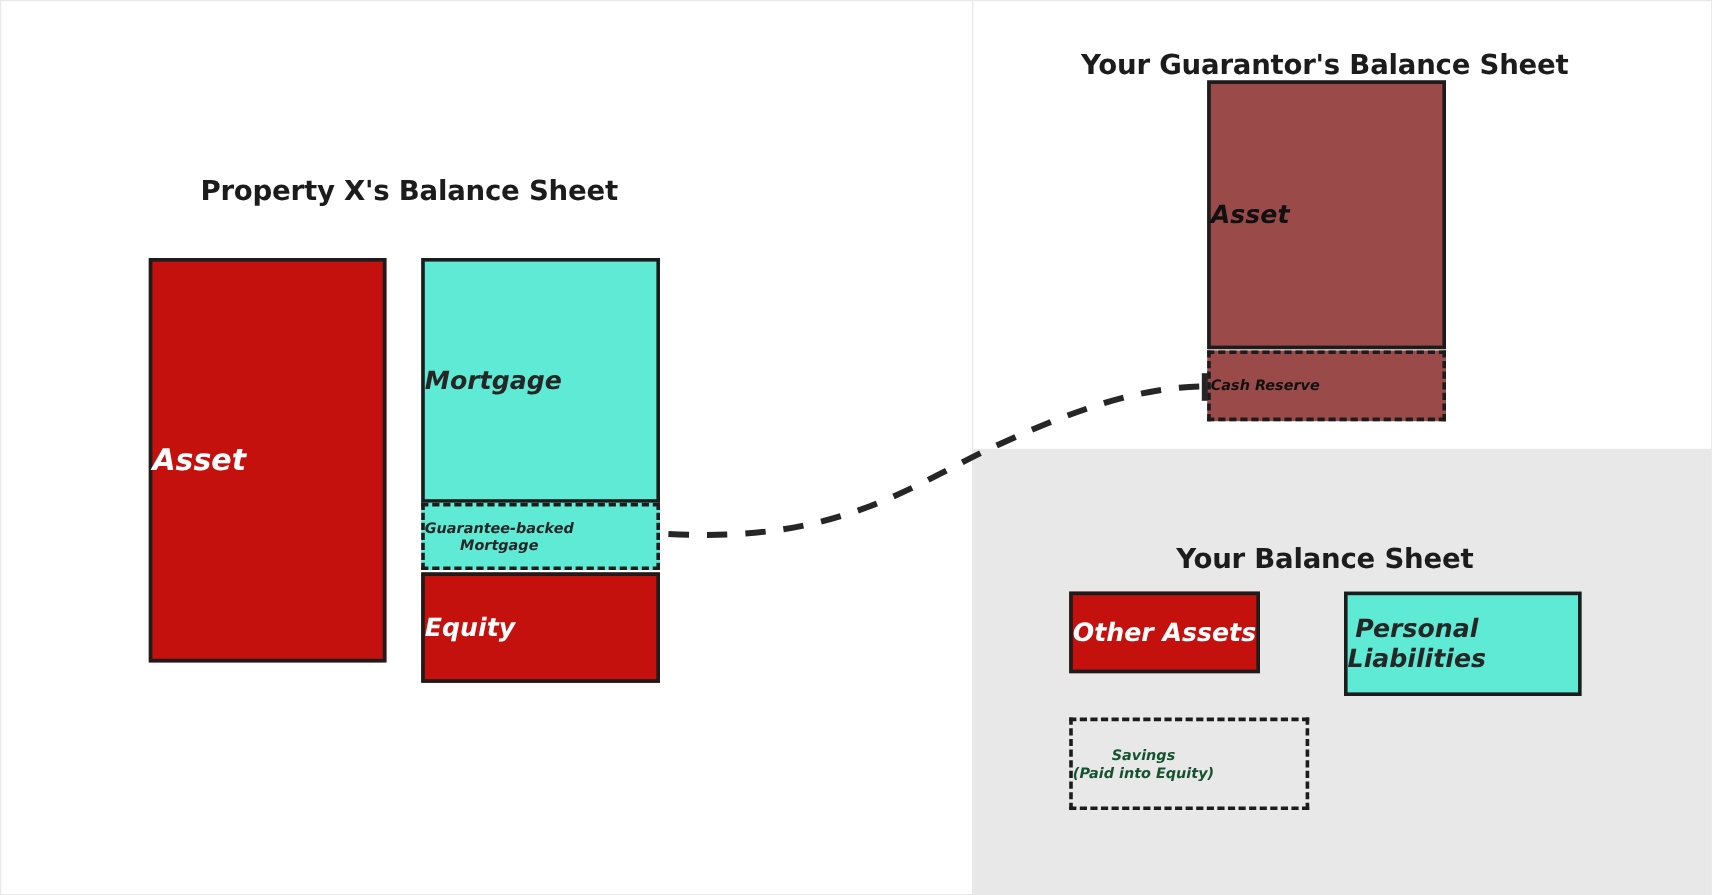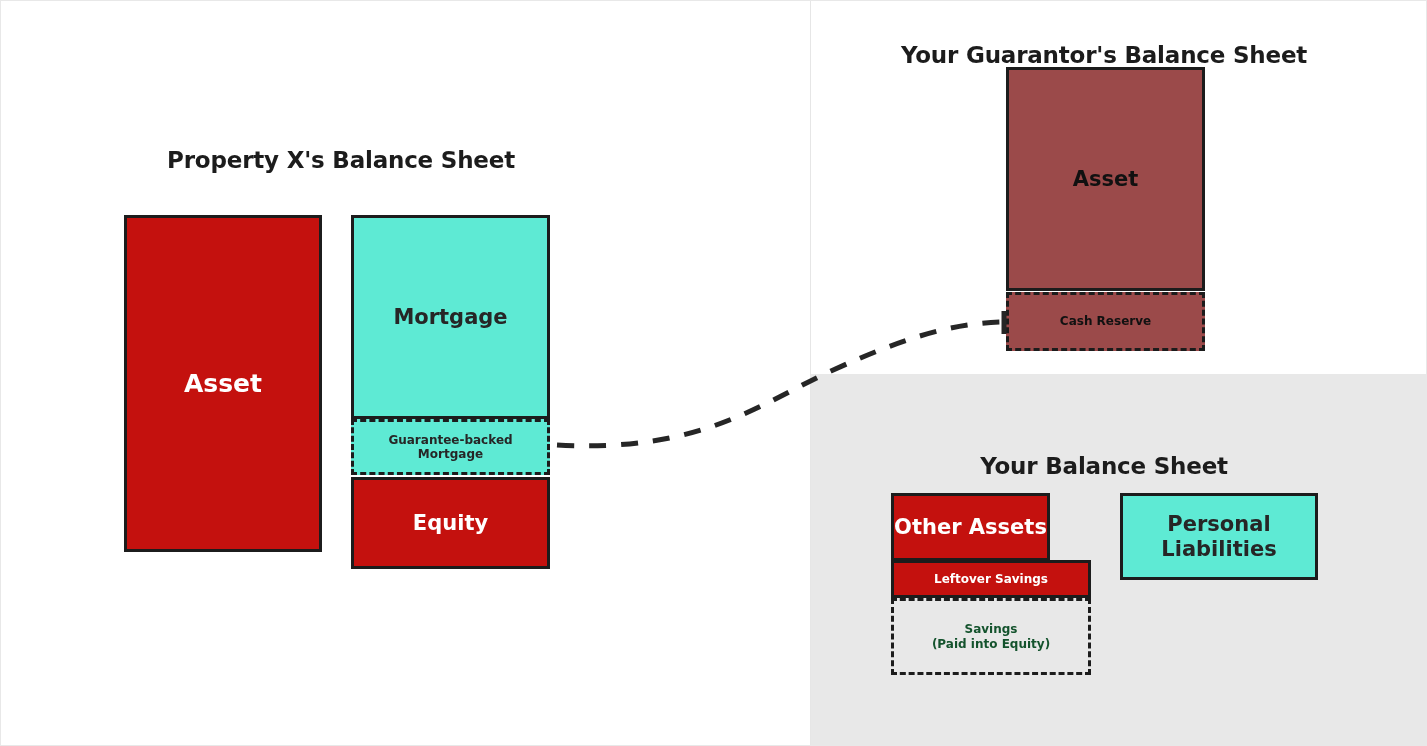--- a/index.html
+++ b/index.html
@@ -44,23 +44,23 @@
     letter-spacing: -0.2px;
     text-align: center;
     white-space: nowrap;
     transform: translateX(-50%);
   }
   .box {
     position: absolute;
     box-sizing: border-box;
     display: flex;
     align-items: center;
-    justify-content: center;
     text-align: center;
     line-height: 1.18;
+    font-style: italic;
   }
   .solid-border {
     border: 3px solid #1c1c1c;
   }
   .dashed-border {
     border: 3px dashed #1c1c1c;
   }
   .fill-red   { background: #c4110e; }
   .fill-gray  { background: #5eead4; }
   .fill-brick { background: #9b4a4a; }
@@ -124,23 +124,20 @@
   <div class="box dashed-border fill-brick" style="left:1005px; top:291px; width:199px; height:59px;">
     <span class="lbl-sm txt-black">Cash Reserve</span>
   </div>
 
   <div class="panel-title" style="left:1103px; top:424px;margin-top:28px;">Your Balance Sheet</div>
 
   <div class="box solid-border fill-red" style="left:890px; top:492px; width:159px; height:68px;">
     <span class="lbl-md txt-white">Other Assets</span>
   </div>
 
-  <div class="box solid-border fill-red" style="left:890px; top:559px; width:200px; height:38px;">
-    <span class="lbl-sm txt-white">Leftover Savings</span>
-  </div>
 
   <div class="box dashed-border fill-none" style="left:890px; top:597px; width:200px; height:77px;">
     <span class="lbl-sm txt-red">
       <span>Savings</span><br>
       <span>(Paid into Equity)</span>
     </span>
   </div>
 
   <div class="box solid-border fill-gray" style="left:1119px; top:492px; width:198px; height:87px;">
     <span class="lbl-md txt-dark">

